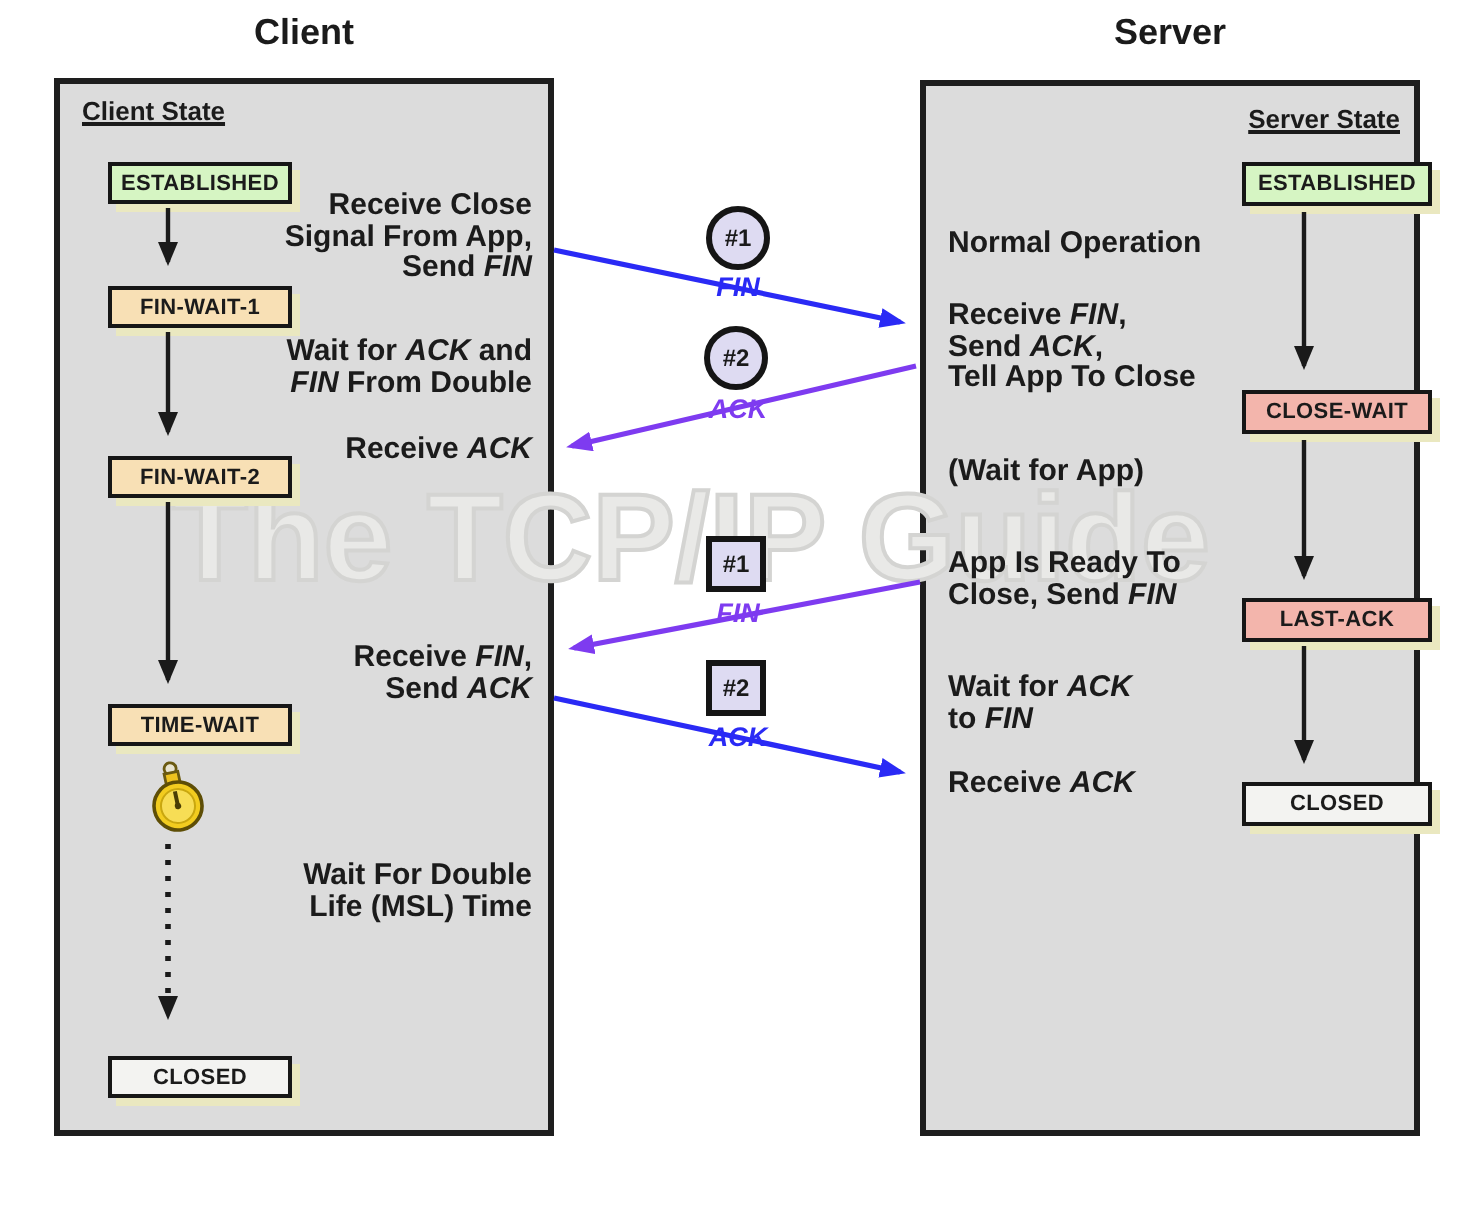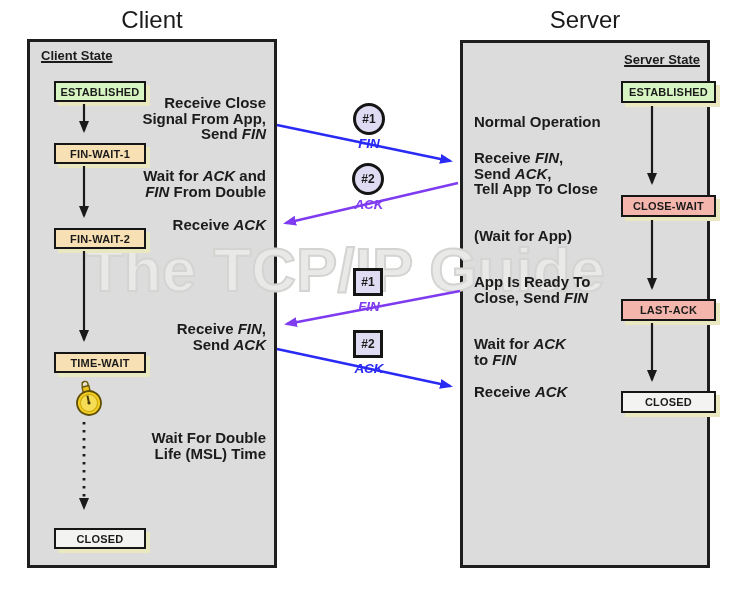--- a/index.html
+++ b/index.html
@@ -8,21 +8,21 @@
     font-family:"Liberation Sans","DejaVu Sans",sans-serif;color:#1b1b1b;
   }
   
   .panel{
     position:absolute;background:var(--panel-bg,#dcdcdc);
     border:3px solid var(--panel-border,#1e1e1e);box-sizing:border-box;z-index:0;
   }
   #client-panel{left:27px;top:39px;width:250px;height:529px;}
   #server-panel{left:460px;top:40px;width:250px;height:528px;}
   
-  .panel-title{position:absolute;top:6px;font-size:24px;font-weight:normal;text-align:center;z-index:2;}
+  .panel-title{position:absolute;top:6px;font-size:18px;font-weight:bold;text-align:center;z-index:2;}
   #client-title{left:27px;width:250px;}
   #server-title{left:460px;width:250px;}
   
   .panel-heading{
     position:absolute;z-index:2;font-size:13px;font-weight:bold;
     text-decoration:underline;text-decoration-thickness:2px;white-space:nowrap;
   }
   #client-heading{left:41px;top:48px;}
   #server-heading{right:42px;top:52px;}
   

